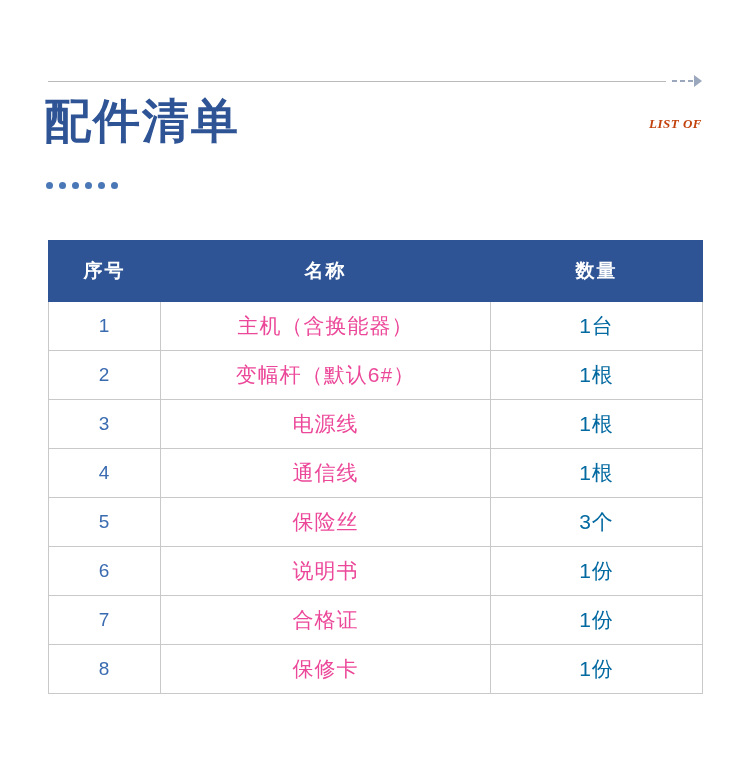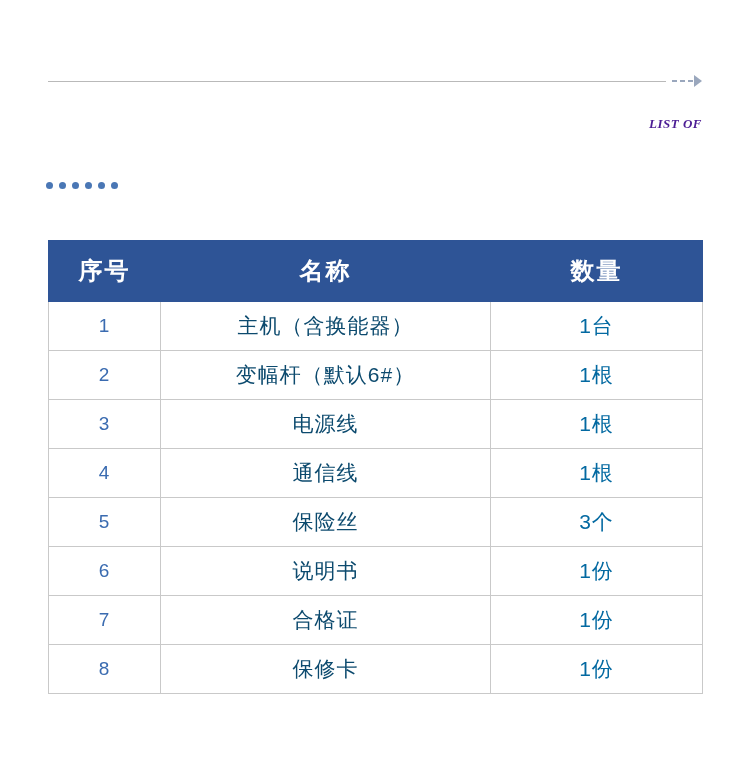--- a/index.html
+++ b/index.html
@@ -88,21 +88,21 @@
     position: absolute;
     right: 48px;
     top: 114px;
     width: 260px;
     text-align: right;
     font-family: "Liberation Serif", serif;
     font-weight: bold;
     font-style: italic;
     font-size: 13px;
     line-height: 19px;
-    color: #4c1d95;
+    color: #c2410c;
     letter-spacing: 0.5px;
   }
 
   .dots {
     position: absolute;
     left: 46px;
     top: 182px;
     display: flex;
     gap: 6px;
   }
@@ -127,39 +127,39 @@
     table-layout: fixed;
   }
   table.acc th, table.acc td {
     border: 1px solid #c9c9c9;
     text-align: center;
     vertical-align: middle;
   }
   table.acc thead th {
     background: #2e5496;
     color: #ffffff;
-    font-size: 24px;
+    font-size: 19px;
     font-weight: bold;
     height: 58px;
     border-color: #2e5496;
     letter-spacing: 2px;
   }
   table.acc tbody td {
     height: 46px;
     font-size: 21px;
     color: #2b4a7d;
     background: #ffffff;
     letter-spacing: 1px;
   }
   table.acc tbody td.num {
     color: #3a6bb0;
     font-size: 19px;
   }
   table.acc tbody td.name {
-    color: #0c4a6e;
+    color: #ec4899;
   }
   table.acc tbody td.qty {
     color: #0369a1;
   }
   col.c-no  { width: 112px; }
   col.c-nm  { width: 330px; }
   col.c-qty { width: 212px; }
 </style>
 </head>
 <body>
@@ -171,20 +171,21 @@
     <div class="rule-wrap">
       <span class="rule-line"></span>
       <span class="rule-arrow">
         <span class="dash d1"></span>
         <span class="dash d2"></span>
         <span class="dash d3"></span>
         <span class="head"></span>
       </span>
     </div>
 
+    <div class="title">配件清单</div>
 
     <div class="subtitle">
       <div>LIST OF</div>
     </div>
 
     <div class="dots">
       <i></i>
       <i></i>
       <i></i>
       <i></i>

